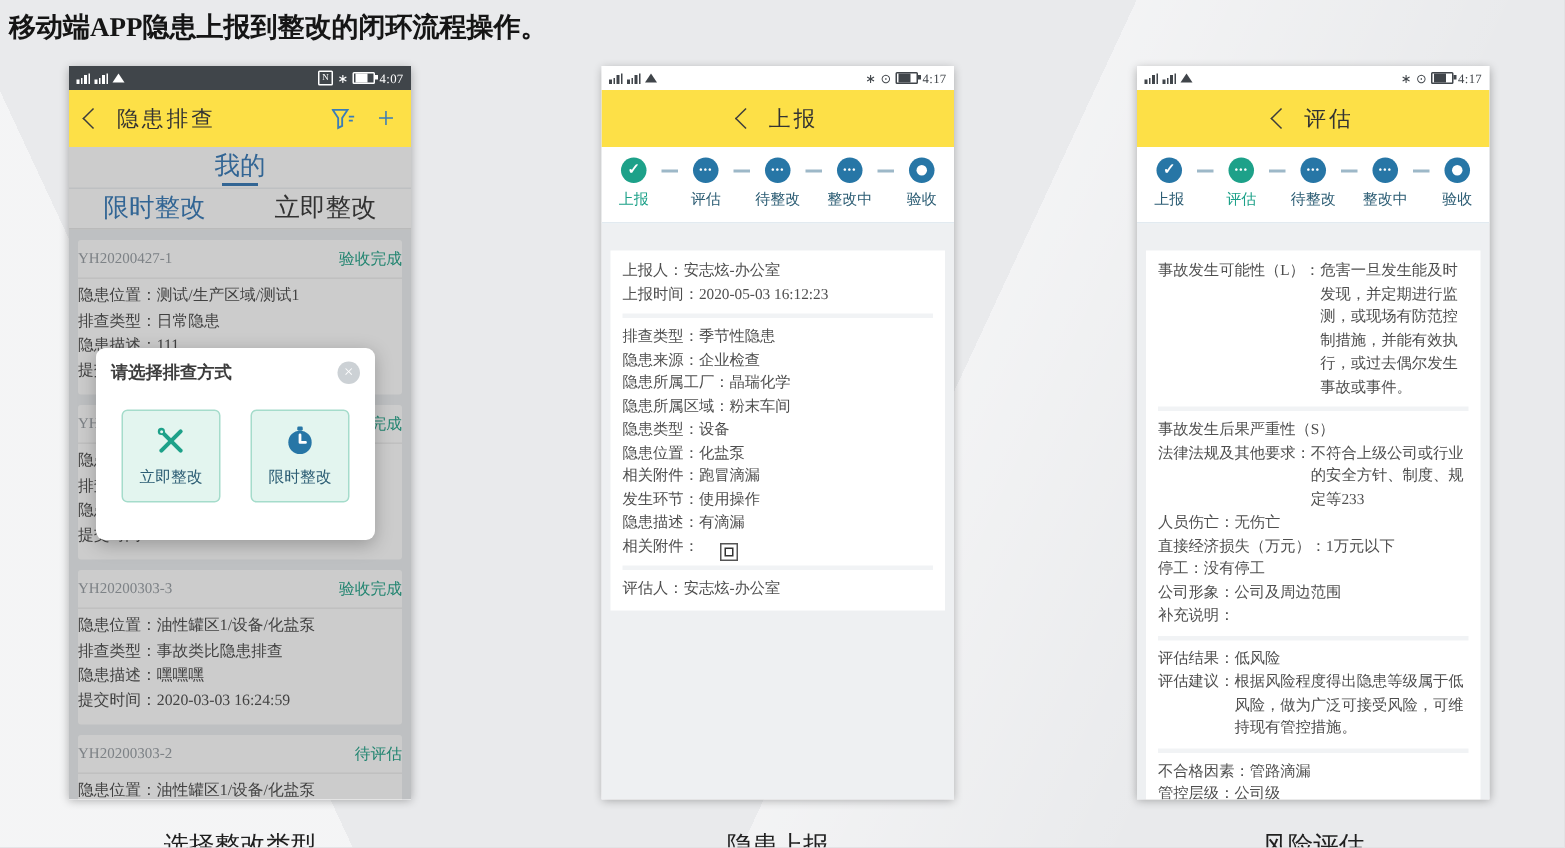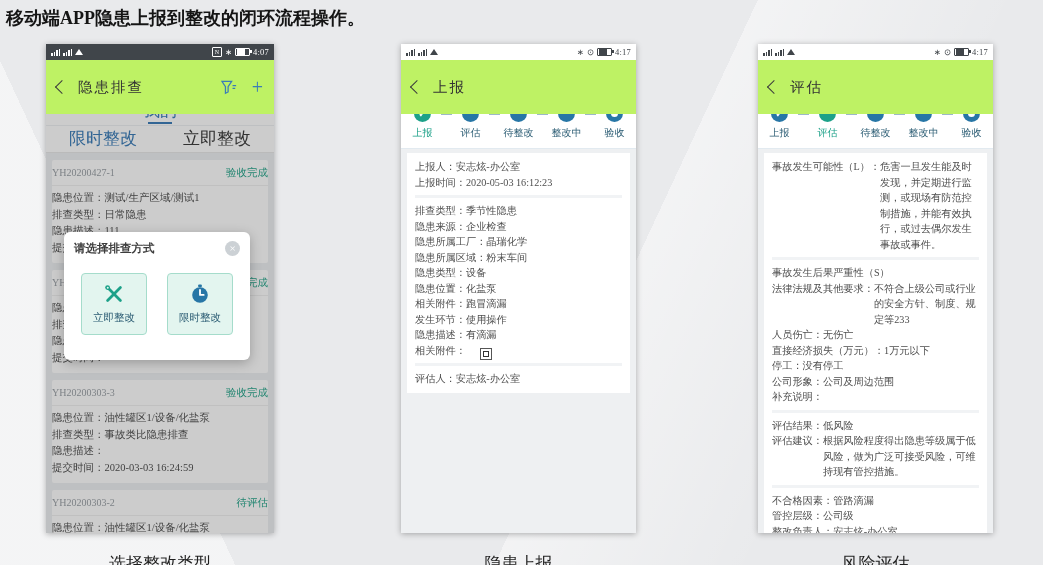--- a/index.html
+++ b/index.html
@@ -32,21 +32,21 @@
   .wifi{width:0;height:0;border-left:4px solid transparent;border-right:4px solid transparent;
         border-bottom:6px solid currentColor;display:inline-block;}
   .nfcbox{display:inline-block;width:8px;height:8px;border:1px solid currentColor;border-radius:1px;
         font-size:6px;line-height:8px;text-align:center;}
   .batt{position:relative;display:inline-block;width:13px;height:6.5px;border:1px solid currentColor;border-radius:1px;}
   .batt::after{content:"";position:absolute;right:-2.5px;top:1.5px;width:1.5px;height:3px;background:currentColor;}
   .batt i{position:absolute;left:.5px;top:.5px;bottom:.5px;width:8px;background:currentColor;}
   .stime{letter-spacing:.2px;}
 
   
-  .nav{position:relative;height:54px;background:#bef264;display:flex;align-items:center;padding:0 11px;gap:11px;z-index:5;}
+  .nav{position:relative;height:38px;background:#fde047;display:flex;align-items:center;padding:0 11px;gap:11px;z-index:5;justify-content:center;}
   .back{width:9px;height:9px;border-left:1.6px solid #3c3c3c;border-bottom:1.6px solid #3c3c3c;
         transform:rotate(45deg);flex:none;}
   .nav-title{font-size:14.5px;color:#333;letter-spacing:2px;}
   .nav-actions{margin-left:auto;display:flex;align-items:center;gap:15px;}
   .plus{font-size:20px;font-weight:300;color:#3a7cb8;line-height:18px;}
 
   
   .content1{position:absolute;top:54px;bottom:0;left:0;right:0;background:#eef0f2;overflow:hidden;}
   .tabs,.subtabs{display:flex;background:#fff;}
   .tabs{height:27px;}
@@ -83,21 +83,21 @@
   .step{display:flex;flex-direction:column;align-items:center;width:37px;}
   .circle{width:17px;height:17px;border-radius:50%;display:flex;align-items:center;justify-content:center;flex:none;}
   .circle.teal{background:#1da189;}
   .circle.blue{background:#2776a6;}
   .check{color:#fff;font-size:10px;font-weight:bold;line-height:1;}
   .dots{color:#fff;font-size:7px;letter-spacing:.5px;line-height:1;padding-bottom:1px;}
   .hole{width:7px;height:7px;border-radius:50%;background:#fff;}
   .slabel{font-size:10px;margin-top:4px;color:#2c5d74;}
   .slabel.cur{color:#1da189;}
   .conn{width:11px;height:2px;background:#9db8c8;margin-top:8px;flex:none;}
-  .sheet{background:#fff;margin:4px 6px 0;padding:1px 8px;}
+  .sheet{background:#fff;margin:18px 6px 0;padding:1px 8px;}
   .grp{padding:5px 0;}
   .grp + .grp{border-top:3px solid #f1f3f5;}
   .frow{display:flex;font-size:10.2px;line-height:15.5px;color:#4e4e4e;align-items:flex-start;}
   .frow .lab{white-space:nowrap;}
   .frow .val{flex:1;}
   .thumb{position:relative;width:40px;height:40px;border-radius:2px;margin:2px 0 3px;
         background:linear-gradient(#8a97a0 0 55%,#23282b 55% 100%);cursor:pointer;}
   .qr{position:absolute;top:5px;left:14px;width:12px;height:12px;background:#fff;border:1px solid #555;box-sizing:border-box;}
   .qr i{position:absolute;inset:2px;border:1px solid #333;}
 </style>
@@ -205,20 +205,21 @@
           <div class="crow">
               <span class="lab">隐患位置：</span>
               <span class="val">油性罐区1/设备/化盐泵</span>
             </div>
           <div class="crow">
               <span class="lab">排查类型：</span>
               <span class="val">事故类比隐患排查</span>
             </div>
           <div class="crow">
               <span class="lab">隐患描述：</span>
+              <span class="val">嘿嘿嘿</span>
             </div>
           <div class="crow">
               <span class="lab">提交时间：</span>
               <span class="val">2020-03-03 16:24:59</span>
             </div>
         </div>
         <div class="card">
           <div class="chead">
               <span class="cid">YH20200303-2</span>
               <span class="cstatus">待评估</span>

